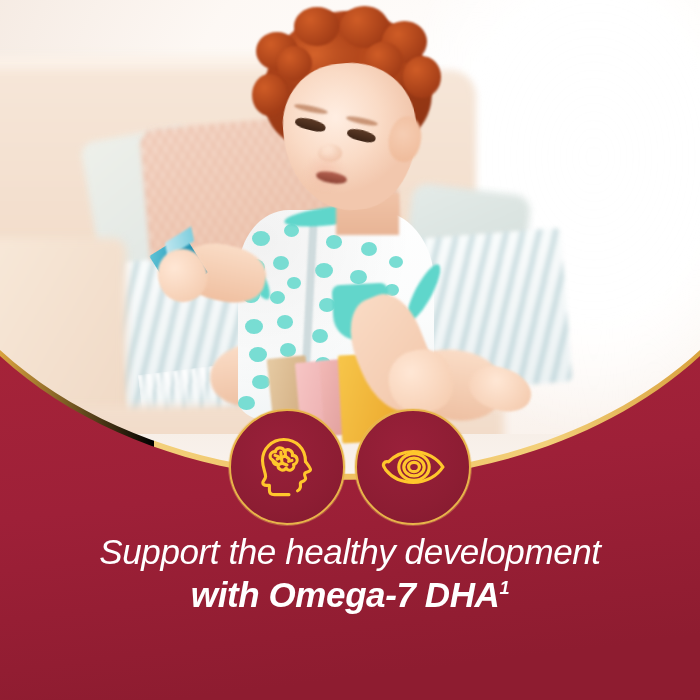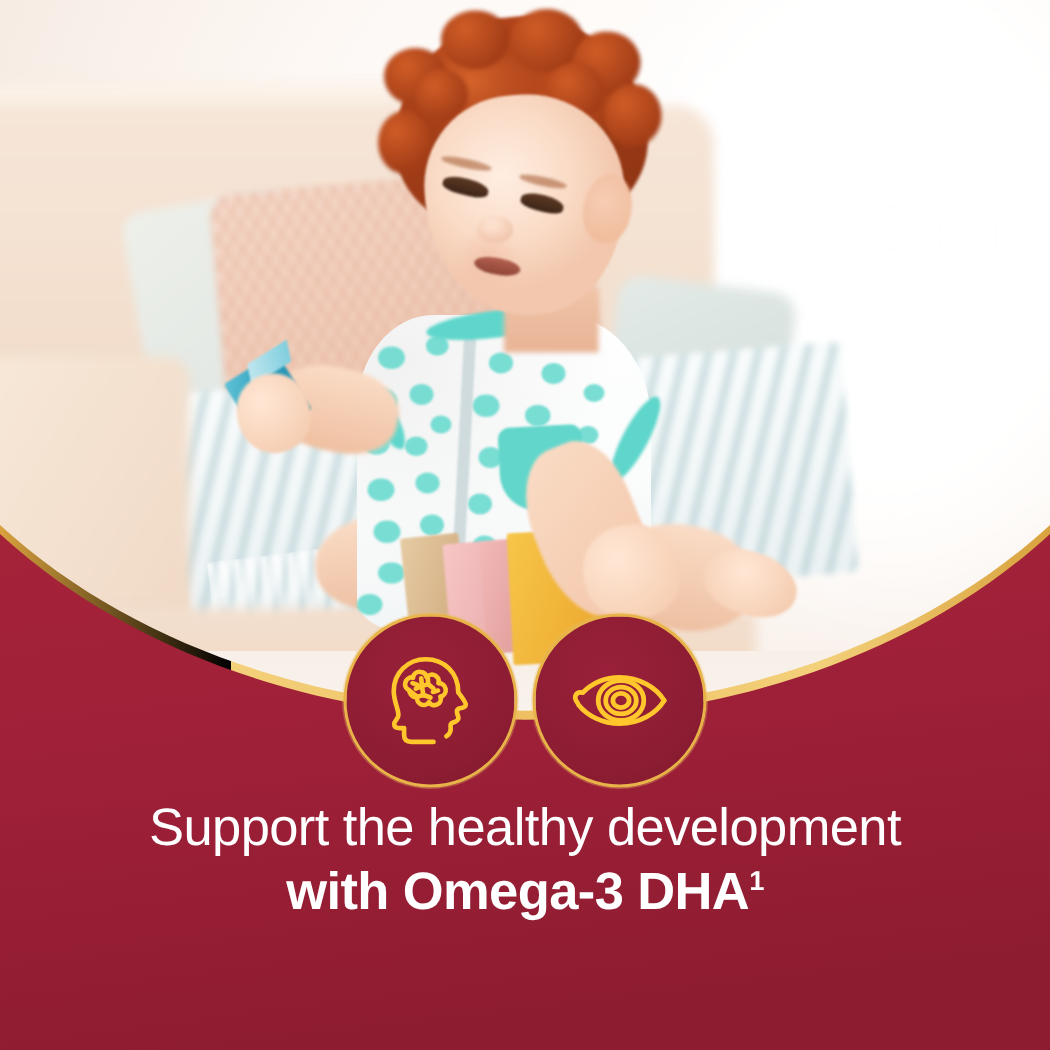--- a/index.html
+++ b/index.html
@@ -427,21 +427,21 @@
     text-align: center;
     color: #ffffff;
     font-family: "Liberation Sans", sans-serif;
     font-size: 35px;
     line-height: 43px;
     letter-spacing: -0.4px;
     padding: 0 22px;
     box-sizing: border-box;
     text-rendering: optimizeLegibility;
   }
-  .headline .ln { display: block; white-space: nowrap; }
+  .headline .ln { display: block; white-space: nowrap; font-style: italic; }
   .headline .lite { font-weight: 400; }
   .headline .bold { font-weight: 700; }
   .headline sup {
     font-size: .52em;
     vertical-align: super;
     line-height: 0;
     font-weight: 700;
   }
 </style>
 </head>
@@ -615,17 +615,17 @@
       </svg>
     </div>
 
   </div>
 
   <div class="headline">
     <span class="ln">
       <span class="lite">Support the healthy development</span>
     </span>
     <span class="ln">
-      <span class="bold">with Omega-3 DHA</span><sup>1</sup>
+      <span class="bold">with Omega-7 DHA</span><sup>1</sup>
     </span>
   </div>
 
 </div>
 
 </body></html>

